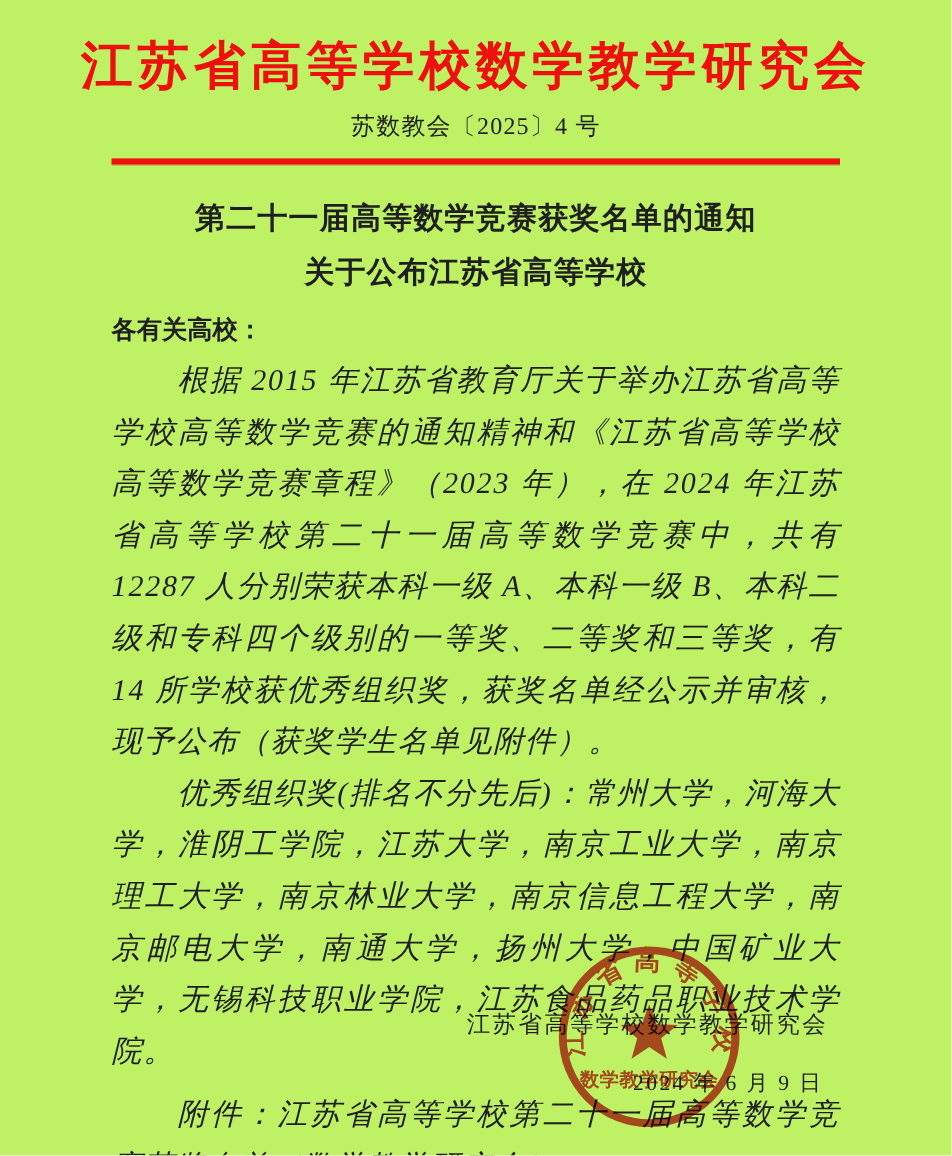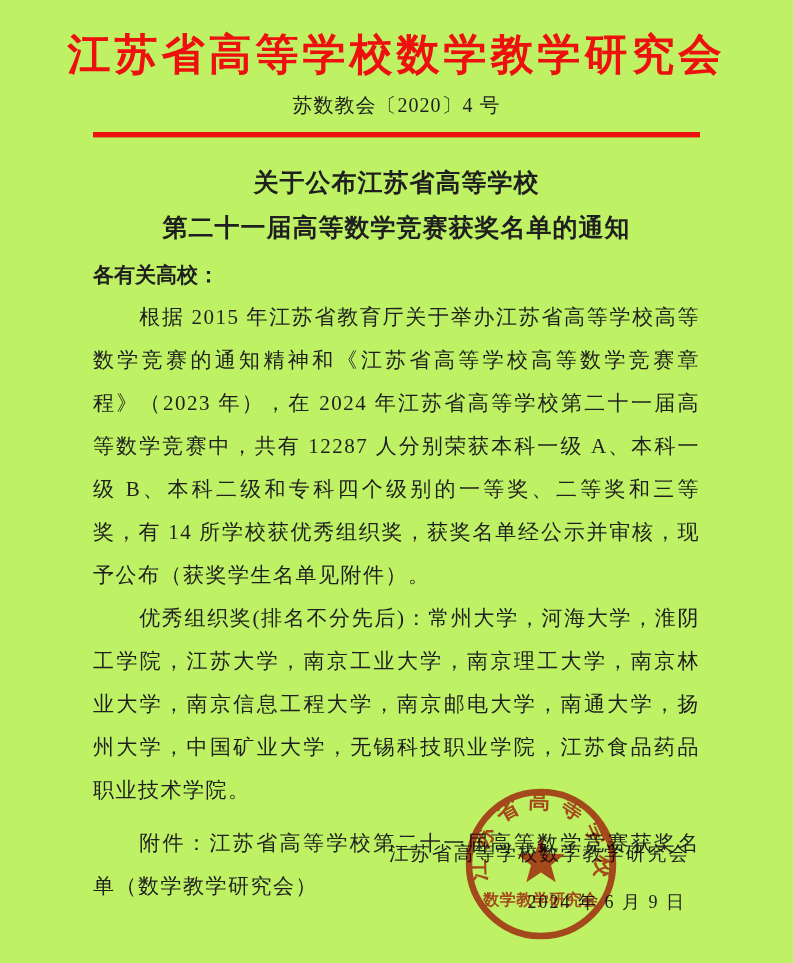--- a/index.html
+++ b/index.html
@@ -51,25 +51,26 @@
     position:absolute;top:261px;left:93px;
     font-family:"Liberation Sans","DejaVu Sans",sans-serif;
     font-weight:bold;
     font-size:21px;
   }
   .body{
     position:absolute;top:296px;left:93px;width:607px;
   }
   .body p{
     margin:0;
-    font-size:21px;
+    font-size:25px;
     line-height:43px;
     letter-spacing:1.5px;
     text-align:justify;
     text-indent:2.2em;
+    font-style:italic;
   }
   .body p.attachment{margin-top:10px;}
   .sign-block{
     position:absolute;top:840px;right:103px;
     text-align:right;
   }
   .sign-org{
     font-size:19.5px;
     letter-spacing:2px;
     white-space:nowrap;
@@ -103,27 +104,27 @@
     fill:currentColor;
   }
 </style>
 </head>
 <body>
 
 <div class="page">
 
   <div class="org-title">江苏省高等学校数学教学研究会</div>
 
-  <div class="doc-number">苏数教会〔2020〕4 号</div>
+  <div class="doc-number">苏数教会〔2025〕4 号</div>
 
   <div class="red-rule"></div>
 
   <div class="notice-title">
+    <div>第二十一届高等数学竞赛获奖名单的通知</div>
     <div>关于公布江苏省高等学校</div>
-    <div>第二十一届高等数学竞赛获奖名单的通知</div>
   </div>
 
   <div class="salutation">各有关高校：</div>
 
   <div class="body">
     <p>根据 2015 年江苏省教育厅关于举办江苏省高等学校高等数学竞赛的通知精神和《江苏省高等学校高等数学竞赛章程》（2023 年），在 2024 年江苏省高等学校第二十一届高等数学竞赛中，共有 12287 人分别荣获本科一级 A、本科一级 B、本科二级和专科四个级别的一等奖、二等奖和三等奖，有 14 所学校获优秀组织奖，获奖名单经公示并审核，现予公布（获奖学生名单见附件）。</p>
     <p>优秀组织奖(排名不分先后)：常州大学，河海大学，淮阴工学院，江苏大学，南京工业大学，南京理工大学，南京林业大学，南京信息工程大学，南京邮电大学，南通大学，扬州大学，中国矿业大学，无锡科技职业学院，江苏食品药品职业技术学院。</p>
     <p class="attachment">附件：江苏省高等学校第二十一届高等数学竞赛获奖名单（数学教学研究会）</p>
   </div>
 

